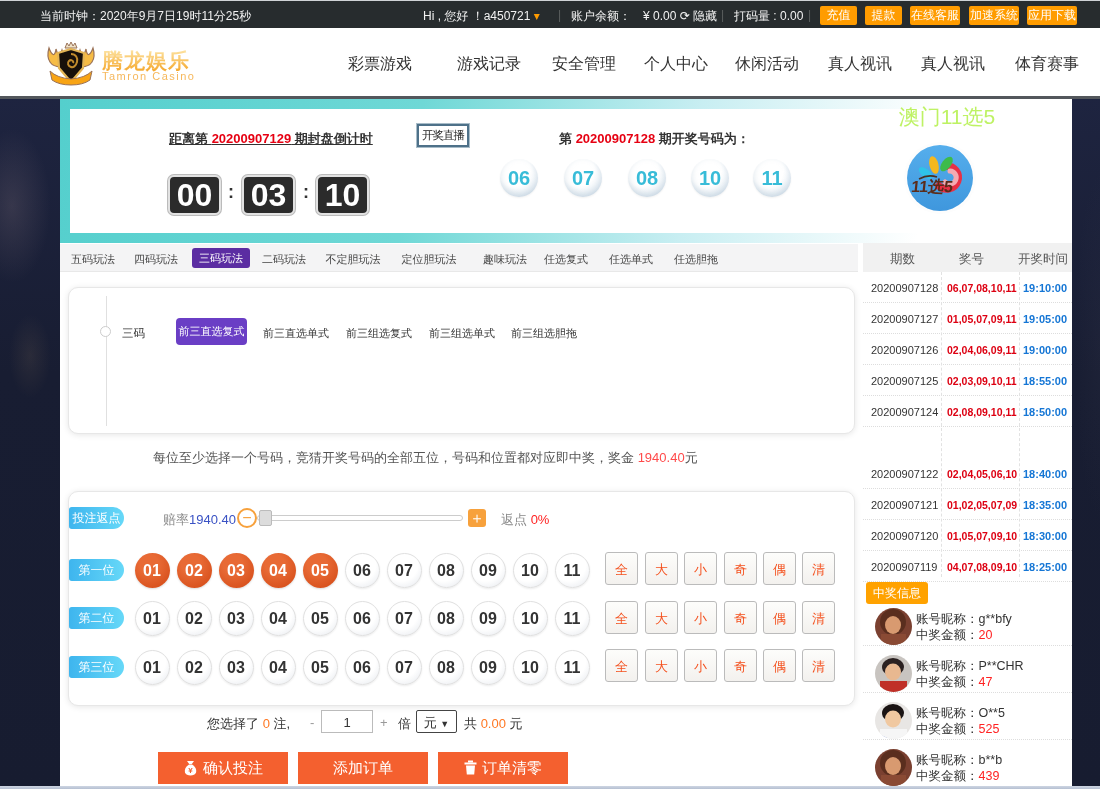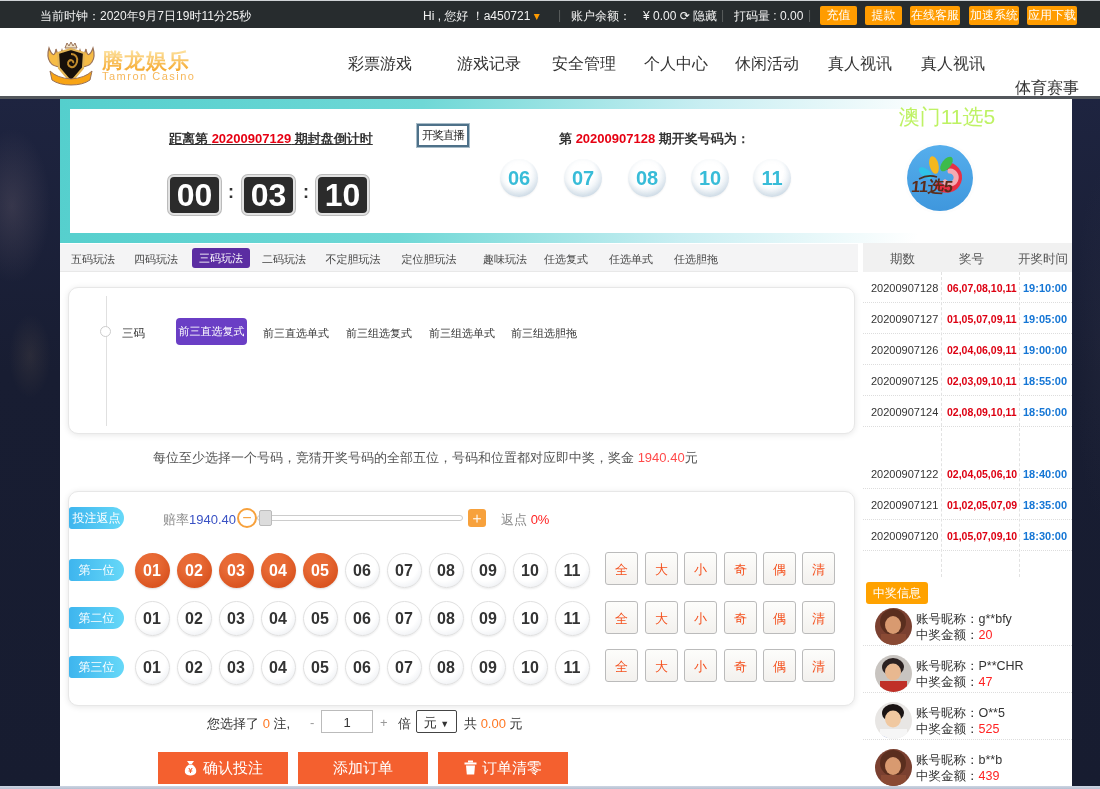--- a/index.html
+++ b/index.html
@@ -113,21 +113,21 @@
   </svg>
   <div id="logotext">腾龙娱乐</div>
   <div id="logosub">Tamron Casino</div>
   <div class="navitem" style="left:380px;font-family:Liberation Serif, serif;">彩票游戏</div>
   <div class="navitem" style="left:489px;">游戏记录</div>
   <div class="navitem" style="left:584px;">安全管理</div>
   <div class="navitem" style="left:676px;">个人中心</div>
   <div class="navitem" style="left:767px;">休闲活动</div>
   <div class="navitem" style="left:860px;">真人视讯</div>
   <div class="navitem" style="left:953px;">真人视讯</div>
-  <div class="navitem" style="left:1047px;margin-top:24px;">体育赛事</div>
+  <div class="navitem" style="left:1047px;">体育赛事</div>
 </div>
 
 <div id="banner">
     <div id="banner-in"></div>
   </div>
 <div id="cd-label">距离第 <span class="red">20200907129</span> 期封盘倒计时</div>
 <div id="live-btn">开奖直播</div>
 <div id="draw-label">第 <span class="red">20200907128</span> 期开奖号码为：</div>
 <div class="cdbox" style="left:168px;">00</div>
 <div class="cdcolon" style="left:228px;">:</div>
@@ -313,20 +313,25 @@
   <div class="srow" style="top:246px;">
       <span class="c1">20200907121</span>
       <span class="c2">01,02,05,07,09</span>
       <span class="c3">18:35:00</span>
     </div>
   <div class="srow" style="top:277px;">
       <span class="c1">20200907120</span>
       <span class="c2">01,05,07,09,10</span>
       <span class="c3">18:30:00</span>
     </div>
+  <div class="srow" style="top:308px;">
+      <span class="c1">20200907119</span>
+      <span class="c2">04,07,08,09,10</span>
+      <span class="c3">18:25:00</span>
+    </div>
   <div style="position:absolute;left:78px;top:29px;width:1px;height:305px;border-left:1px dashed #e2e2e2;"></div>
   <div style="position:absolute;left:156px;top:29px;width:1px;height:305px;border-left:1px dashed #e2e2e2;"></div>
   <div id="winbtn">中奖信息</div>
   <div class="wrow" style="top:357px;">
     <div class="av"><svg width="37" height="37" viewBox="0 0 37 37">
           <rect width="37" height="37" fill="#7a4030"></rect>
           <ellipse cx="18" cy="14" rx="13" ry="13" fill="#5a2e1e"></ellipse>
           <ellipse cx="18" cy="17" rx="8" ry="9" fill="#d89a70"></ellipse>
           <rect x="6" y="26" width="25" height="11" fill="#8a4a34"></rect>
         </svg></div>

